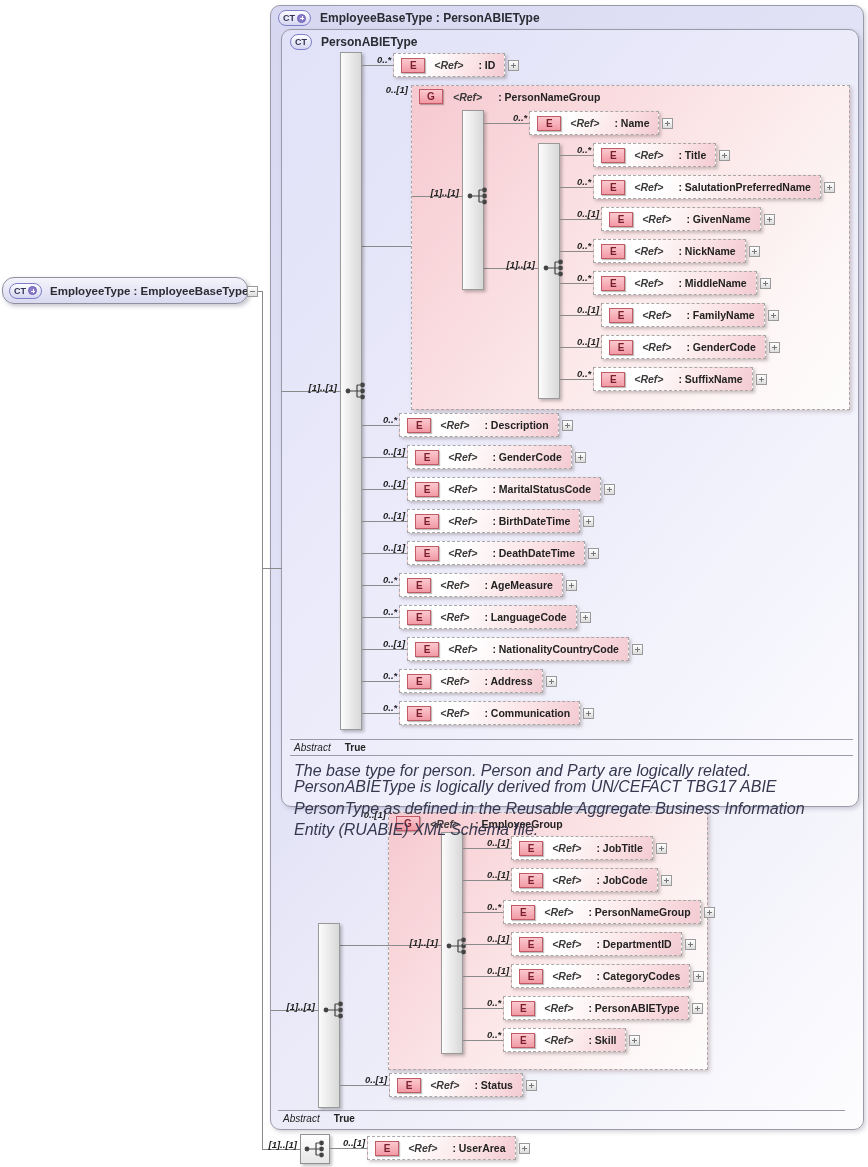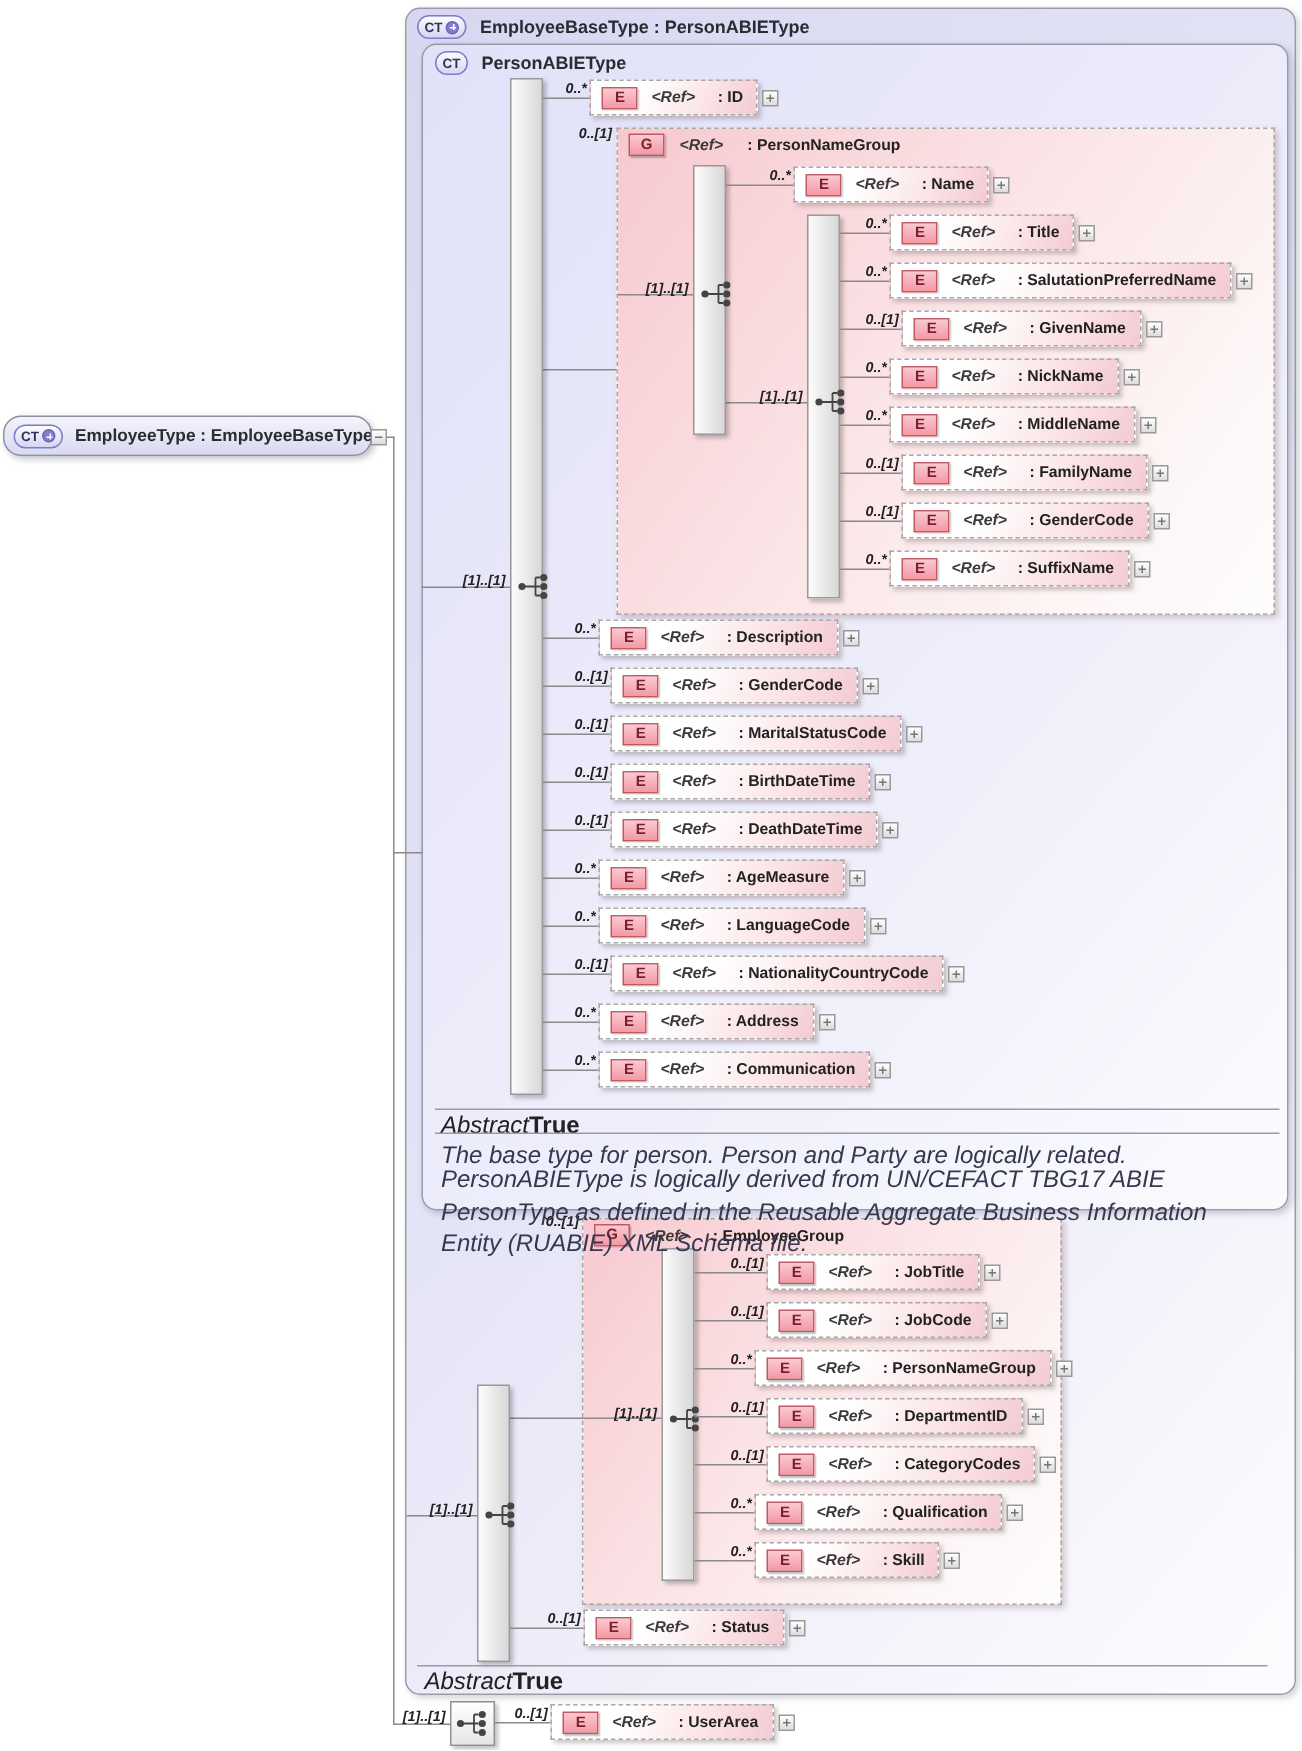--- a/index.html
+++ b/index.html
@@ -76,21 +76,21 @@
 
   
   .plusbox,.minusbox{position:relative;width:11px;height:11px;border:1px solid #999;box-sizing:border-box;
            background:linear-gradient(#ffffff,#dcdcdc);flex:0 0 auto;}
   .plusbox{margin-left:3px;margin-top:7px;}
   .plusbox::before,.minusbox::before{content:"";position:absolute;left:2px;right:2px;top:4px;height:1px;background:#777;}
   .plusbox::after{content:"";position:absolute;top:2px;bottom:2px;left:4px;width:1px;background:#777;}
   .minusbox{position:absolute;left:247px;top:286px;}
 
   
-  .abs-row{position:absolute;font-size:16px;color:#222;display:flex;}
+  .abs-row{position:absolute;font-size:10px;color:#222;display:flex;gap:14px;}
   .abs-name{font-style:italic;} .abs-val{font-weight:bold;}
   .doc{position:absolute;font-size:16px;font-style:italic;color:#37374f;line-height:1.35;}
 </style>
 </head>
 <body>
 
 <div class="canvas">
 
   <div class="ctbox box-outer" style="left:270px;top:5px;width:592px;height:1123px;"></div>
 
@@ -489,21 +489,21 @@
         </div>
         <div class="plusbox"></div>
       </div>
       <div class="elem-row">
         <div class="lead">
           <span class="card">0..*</span>
         </div>
         <div class="elem-box">
           <span class="e-icon">E</span>
           <span class="ref">&lt;Ref&gt;</span>
-          <span class="ename">: Qualification</span>
+          <span class="ename">: PersonABIEType</span>
         </div>
         <div class="plusbox"></div>
       </div>
       <div class="elem-row">
         <div class="lead">
           <span class="card">0..*</span>
         </div>
         <div class="elem-box">
           <span class="e-icon">E</span>
           <span class="ref">&lt;Ref&gt;</span>

